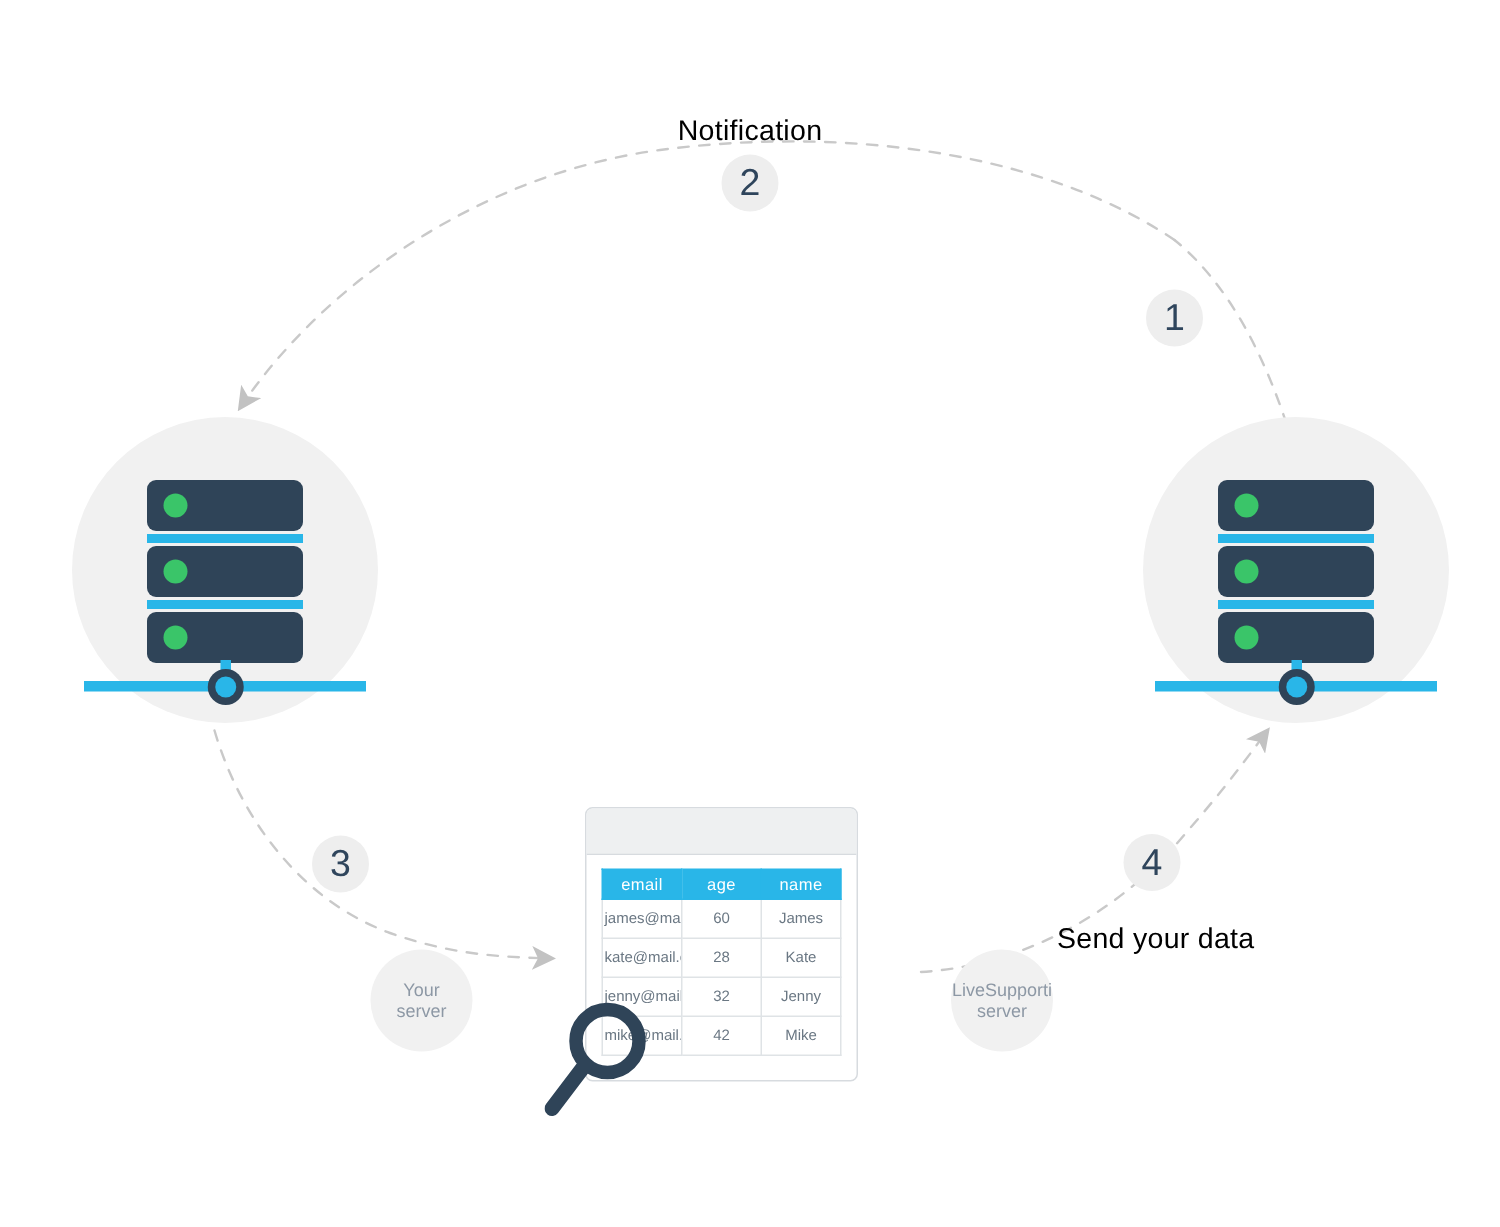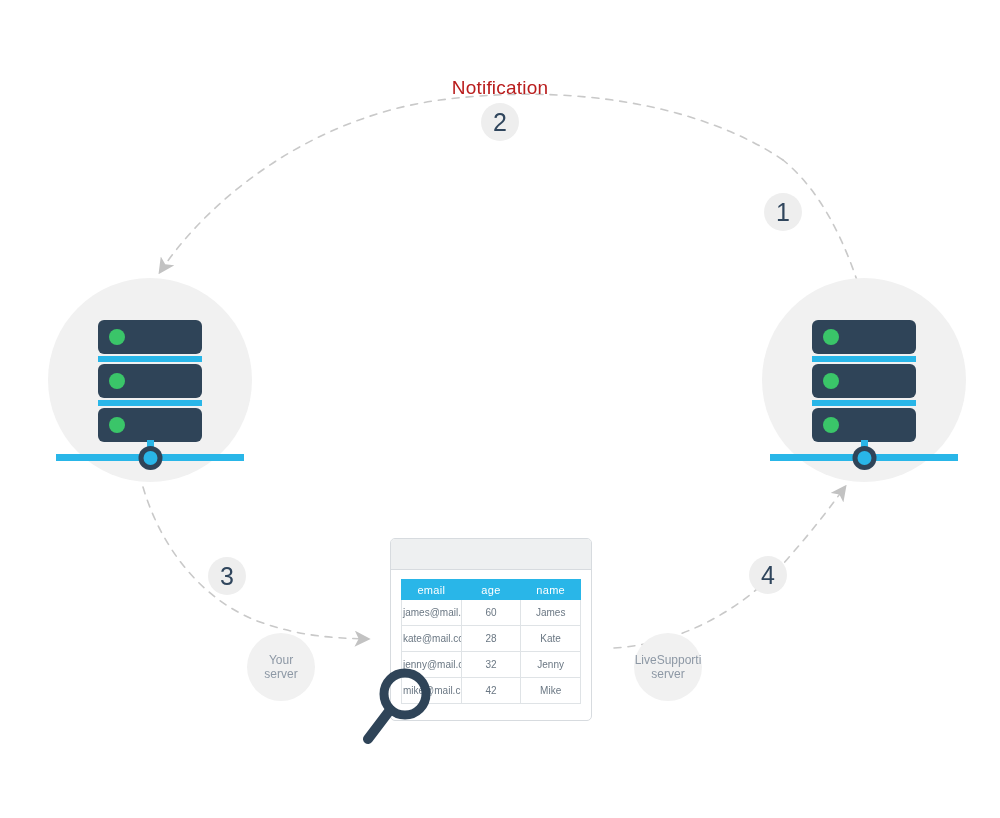--- a/index.html
+++ b/index.html
@@ -24,21 +24,21 @@
     left: 0;
     top: 0;
     width: 1000px;
     height: 818px;
   }
   svg.layer { display: block; }
 
   
   .flow-label {
     position: absolute;
-    color: #b91c1c;
+    color: #000000;
     font-size: 19px;
     line-height: 21px;
     letter-spacing: 0.2px;
     white-space: pre-line;
     text-align: center;
   }
   #label-notification { left: 400px; top: 77px; width: 200px; }
   #label-chat-started { left: 690px; top: 145px; width: 190px; }
   #label-search-db    { left: 137px; top: 601px; width: 180px; }
   #label-send-data    { left: 668px; top: 616px; width: 205px; }
@@ -91,21 +91,21 @@
   #node-your-server .node-bubble      { left: 199px; top: 355px; }
   #node-livesupporti-srv .node-bubble { left: -128px; top: 355px; }
 
   .server-art { position: absolute; left: 46px; top: 42px; }
 
   
   #db-window {
     position: absolute;
     left: 390px;
     top: 538px;
-    width: 202px;
+    width: 182px;
     height: 183px;
     background: #ffffff;
     border: 1px solid #d7dbdf;
     border-radius: 5px;
     box-sizing: border-box;
   }
   #db-titlebar {
     height: 30px;
     background: #eef0f1;
     border-bottom: 1px solid #d7dbdf;
@@ -253,14 +253,15 @@
     <circle cx="42" cy="28" r="21" fill="none" stroke="#2f4458" stroke-width="9"></circle>
     <line x1="27" y1="44" x2="5" y2="73" stroke="#2f4458" stroke-width="10" stroke-linecap="round"></line>
   </svg>
 
   <div class="step-badge" id="badge-1">1</div>
   <div class="step-badge" id="badge-2">2</div>
   <div class="step-badge" id="badge-3">3</div>
   <div class="step-badge" id="badge-4">4</div>
 
   <div class="flow-label" id="label-notification">Notification</div>
+  <div class="flow-label" id="label-send-data">Send your data</div>
 
 </div>
 
 </body></html>

